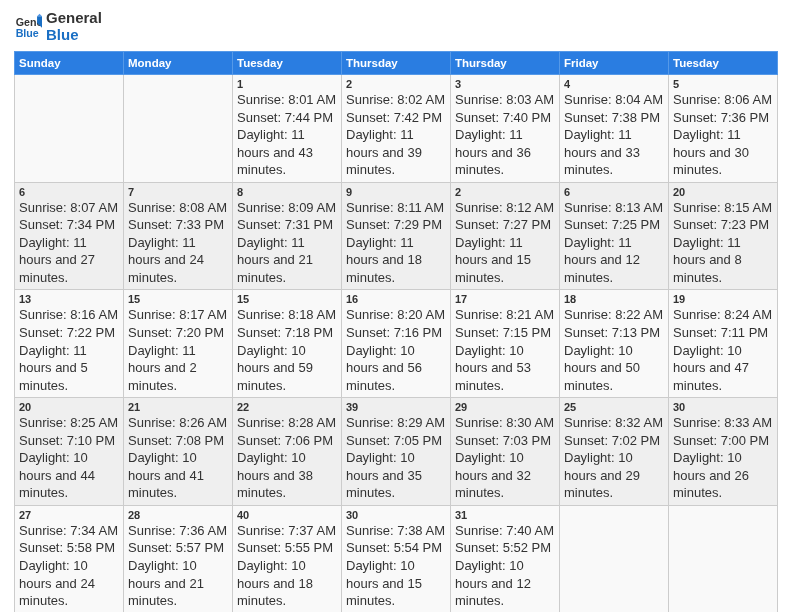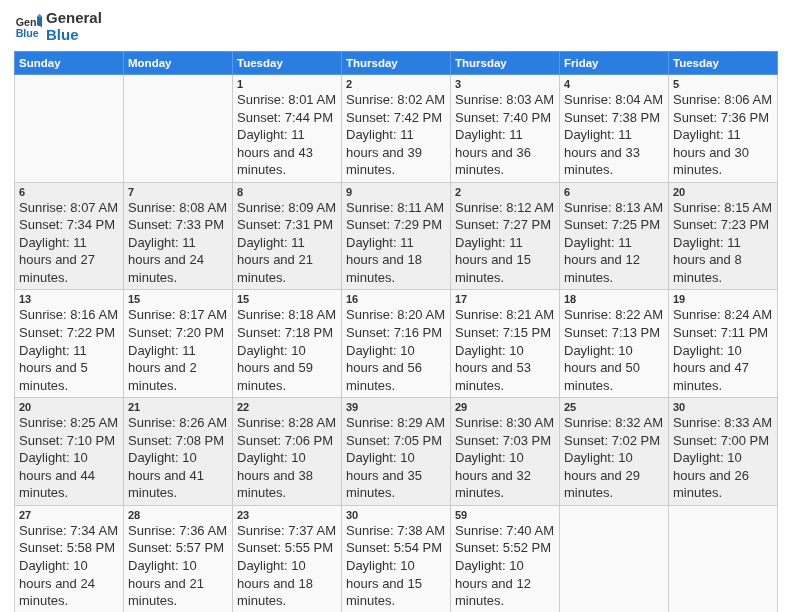--- a/index.html
+++ b/index.html
@@ -253,29 +253,29 @@
         <tr>
           <td>
             <span class="day-num">27</span>
             <div class="cell-text">Sunrise: 7:34 AM<br>Sunset: 5:58 PM<br>Daylight: 10 hours and 24 minutes.</div>
           </td>
           <td>
             <span class="day-num">28</span>
             <div class="cell-text">Sunrise: 7:36 AM<br>Sunset: 5:57 PM<br>Daylight: 10 hours and 21 minutes.</div>
           </td>
           <td>
-            <span class="day-num">23</span>
+            <span class="day-num">40</span>
             <div class="cell-text">Sunrise: 7:37 AM<br>Sunset: 5:55 PM<br>Daylight: 10 hours and 18 minutes.</div>
           </td>
           <td>
             <span class="day-num">30</span>
             <div class="cell-text">Sunrise: 7:38 AM<br>Sunset: 5:54 PM<br>Daylight: 10 hours and 15 minutes.</div>
           </td>
           <td>
-            <span class="day-num">59</span>
+            <span class="day-num">31</span>
             <div class="cell-text">Sunrise: 7:40 AM<br>Sunset: 5:52 PM<br>Daylight: 10 hours and 12 minutes.</div>
           </td>
           <td></td>
           <td></td>
         </tr>
       </tbody>
   </table>
 </div>
 
 </body></html>

